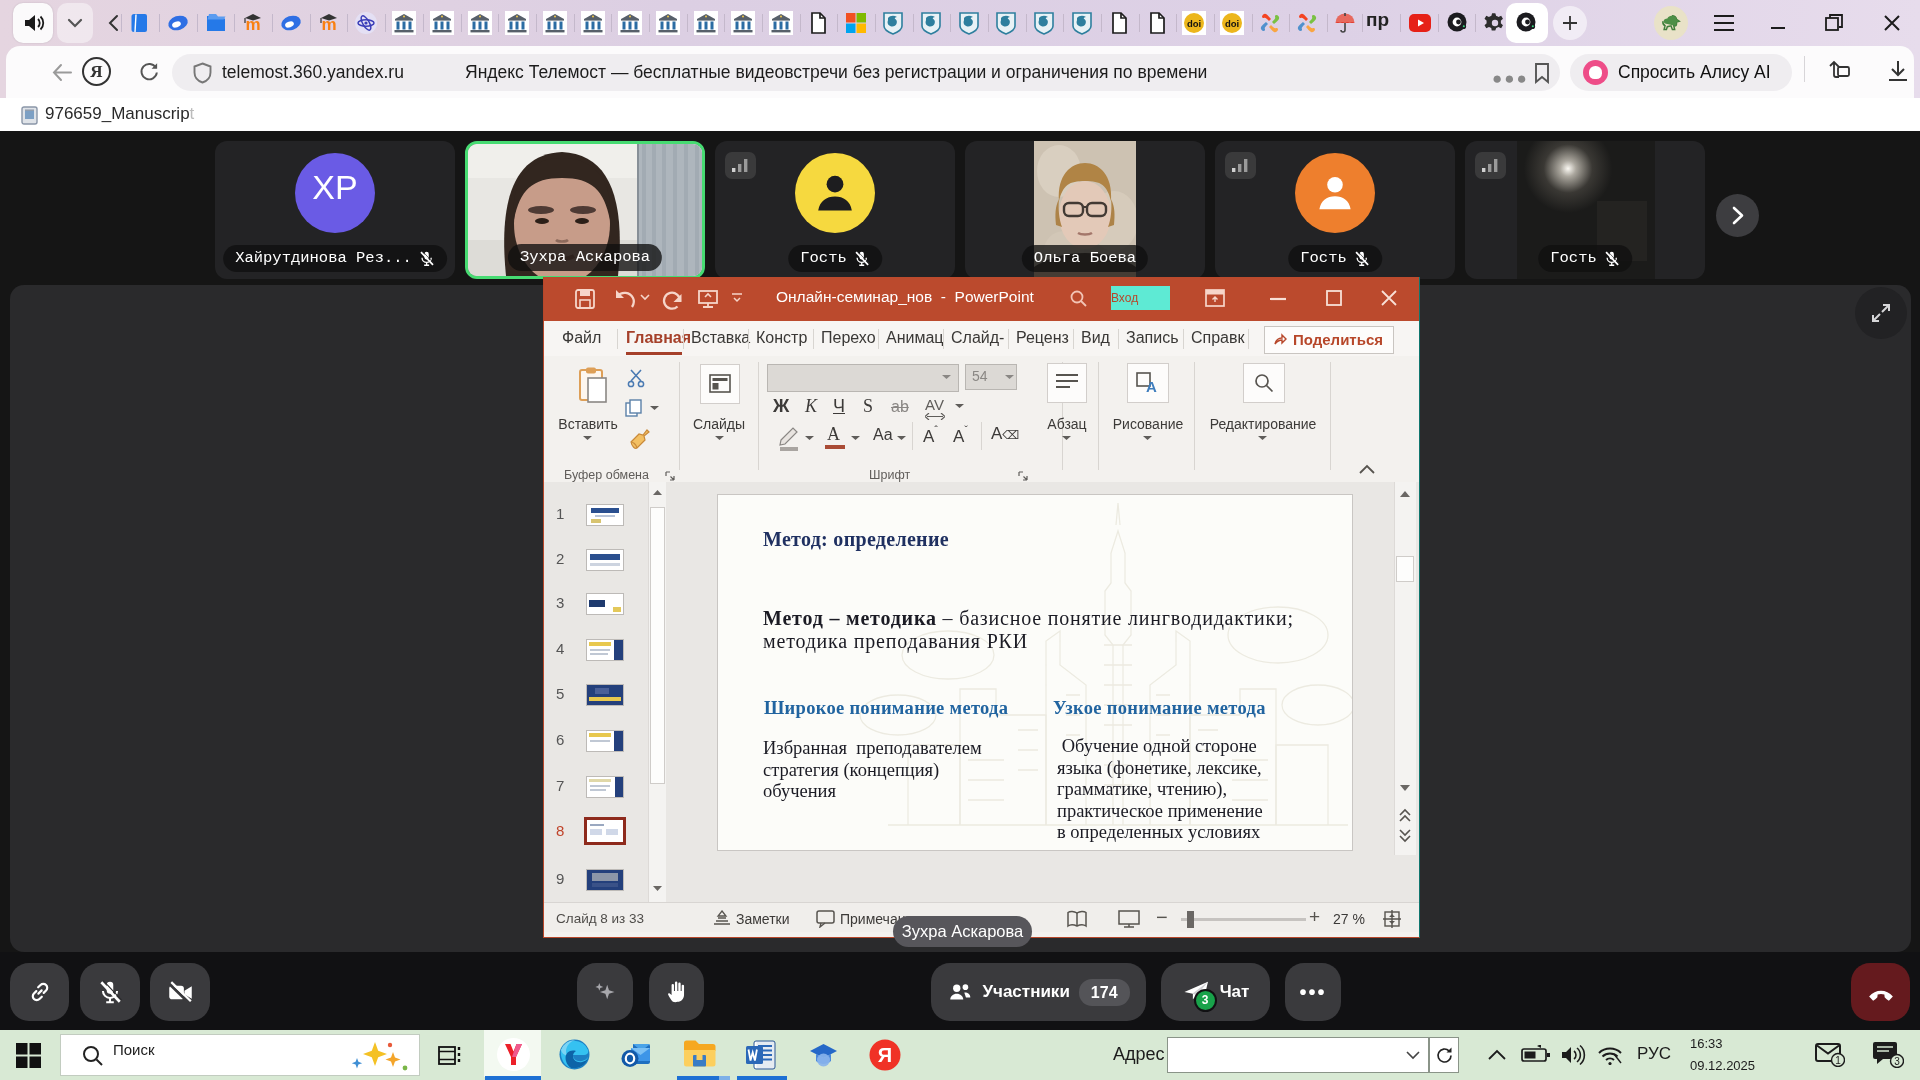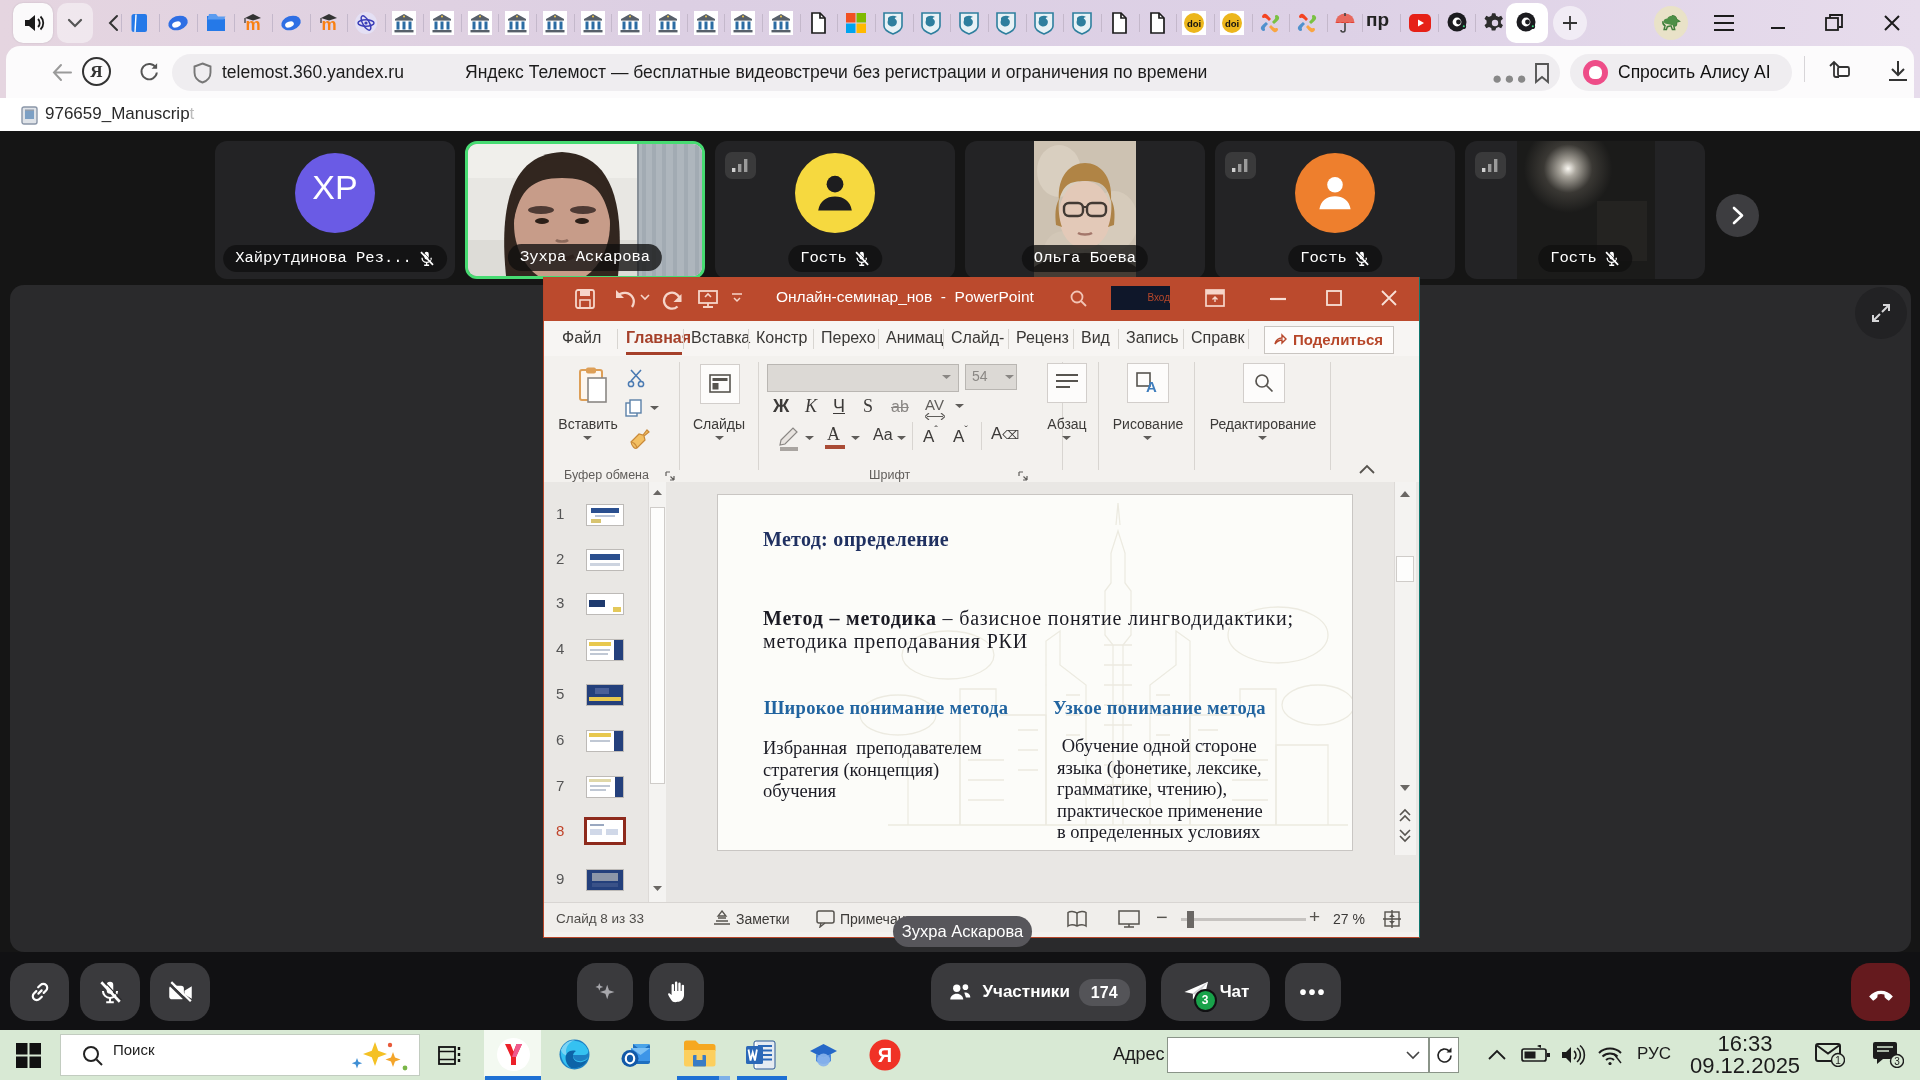--- a/index.html
+++ b/index.html
@@ -564,21 +564,21 @@
           <path d="M9 10l3-3 3 3" stroke="#f6d5c9" stroke-width="1.6" fill="none"></path>
         </svg>
   <svg class="abs" style="left:186px;top:15px" width="14" height="12" viewBox="0 0 14 12">
           <path d="M2 2h10M4 6l3 3 3-3" stroke="#f6d5c9" stroke-width="1.5" fill="none"></path>
         </svg>
   <div class="abs" style="left:232px;top:11px;font-size:15.5px;color:#fff">Онлайн-семинар_нов&nbsp;&nbsp;-&nbsp;&nbsp;PowerPoint</div>
   <svg class="abs" style="left:524px;top:11px" width="21" height="21" viewBox="0 0 21 21">
           <circle cx="9" cy="9" r="5.5" fill="none" stroke="#f2c4b5" stroke-width="1.8"></circle>
           <path d="M13 13l5 5" stroke="#f2c4b5" stroke-width="1.8"></path>
         </svg>
-  <div class="abs" style="left:567px;top:9px;width:59px;height:24px;background:#0f172a;text-align:right;font-size:10px;color:#b7472a;line-height:24px">Вход</div>
+  <div class="abs" style="left:567px;top:9px;width:59px;height:24px;background:#5eead4;text-align:left;font-size:12px;color:#b7472a;line-height:24px">Вход</div>
   <svg class="abs" style="left:660px;top:11px" width="22" height="21" viewBox="0 0 22 21">
           <rect x="2" y="2" width="18" height="16" fill="none" stroke="#f6d5c9" stroke-width="1.7"></rect>
           <rect x="2" y="2" width="18" height="4.5" fill="#f6d5c9"></rect>
           <path d="M11 14v-4M8.5 11.5L11 9l2.5 2.5" stroke="#f6d5c9" stroke-width="1.4" fill="none"></path>
         </svg>
   <svg class="abs" style="left:725px;top:20px" width="18" height="4" viewBox="0 0 18 4">
           <path d="M1 2h16" stroke="#f8e0d6" stroke-width="2.2"></path>
         </svg>
   <svg class="abs" style="left:781px;top:12px" width="18" height="18" viewBox="0 0 18 18">
           <rect x="2" y="2" width="14" height="14" fill="none" stroke="#f8e0d6" stroke-width="1.8"></rect>
@@ -1011,21 +1011,21 @@
  <svg class="abs" style="left:1560px;top:14px" width="26" height="22" viewBox="0 0 26 22">
         <path d="M2 8h4l5-5v16l-5-5H2z" fill="#1c1c1c"></path>
         <path d="M14 7a5 5 0 010 8M17 4a9 9 0 010 14M20 1.5a12.5 12.5 0 010 19" stroke="#1c1c1c" stroke-width="1.6" fill="none"></path>
       </svg>
  <svg class="abs" style="left:1597px;top:16px" width="26" height="19" viewBox="0 0 26 19">
         <path d="M2 7a16 16 0 0122 0M5.5 10.5a11 11 0 0115 0M9 14a6 6 0 018 0" stroke="#1c1c1c" stroke-width="2" fill="none"></path>
         <circle cx="13" cy="17.5" r="1.6" fill="#1c1c1c"></circle>
         <path d="M17 8l7 9" stroke="#1c1c1c" stroke-width="1.4"></path>
       </svg>
  <div class="abs" style="left:1637px;top:14px;font-size:17px;color:#1c1c1c">РУС</div>
- <div class="abs" style="left:1690px;top:3px;width:110px;text-align:center;font-size:22px;color:#1c1c1c;line-height:22px">16:33<br>09.12.2025</div>
+ <div class="abs" style="left:1690px;top:3px;width:110px;font-size:13px;color:#1c1c1c;line-height:22px">16:33<br>09.12.2025</div>
  <svg class="abs" style="left:1815px;top:12px" width="30" height="25" viewBox="0 0 30 25">
         <rect x="1" y="2" width="24" height="17" rx="2" fill="none" stroke="#1c1c1c" stroke-width="2"></rect>
         <path d="M2 3.5l11 8 11-8" fill="none" stroke="#1c1c1c" stroke-width="2"></path>
         <circle cx="23" cy="18" r="6.5" fill="#d8e9d4" stroke="#1c1c1c" stroke-width="1.4"></circle>
         <text x="23" y="22" font-size="10" text-anchor="middle" fill="#1c1c1c" font-family="Liberation Sans">1</text>
       </svg>
  <svg class="abs" style="left:1872px;top:11px" width="32" height="27" viewBox="0 0 32 27">
         <rect x="1" y="1" width="24" height="17" rx="2" fill="#1c1c1c"></rect>
         <path d="M5 18l0 5 6-5z" fill="#1c1c1c"></path>
         <path d="M5 6h16M5 10h12" stroke="#d8e9d4" stroke-width="1.6"></path>

